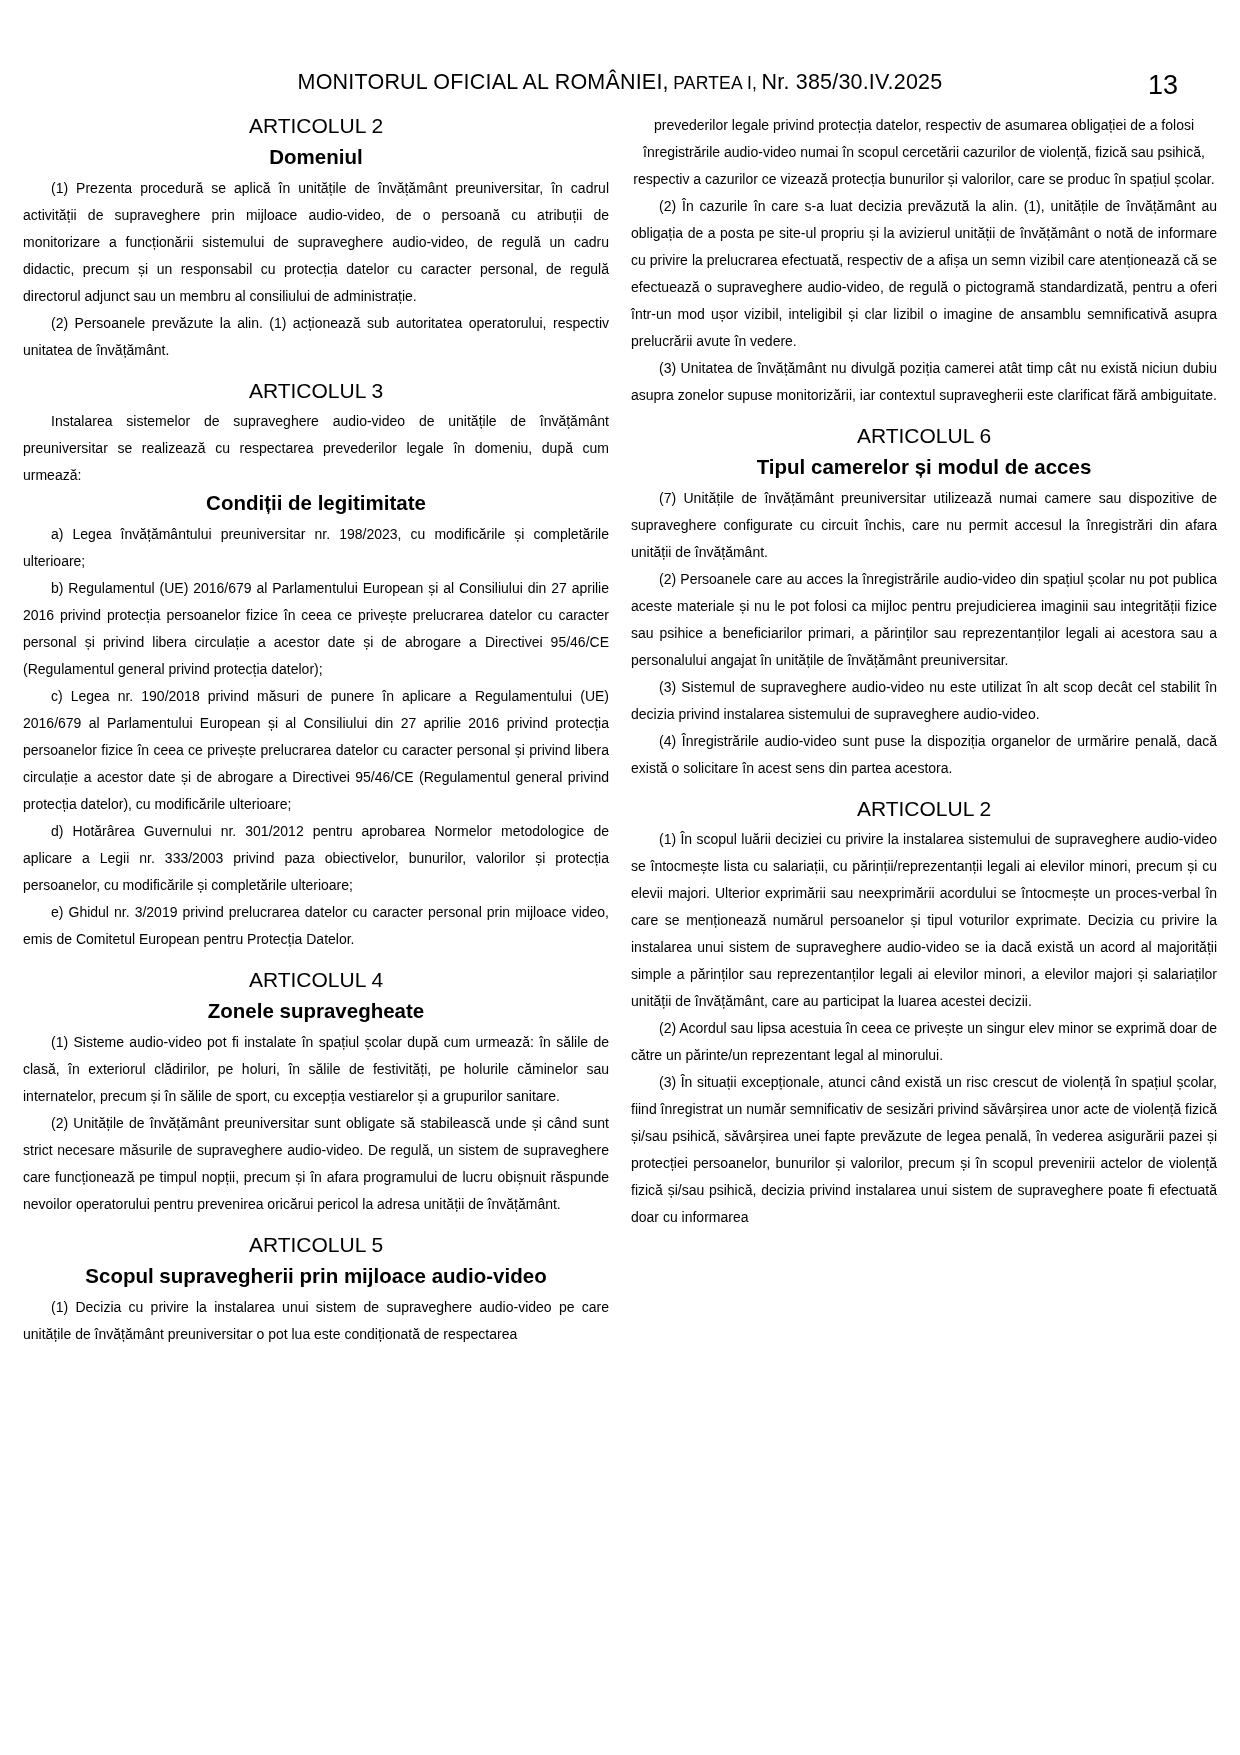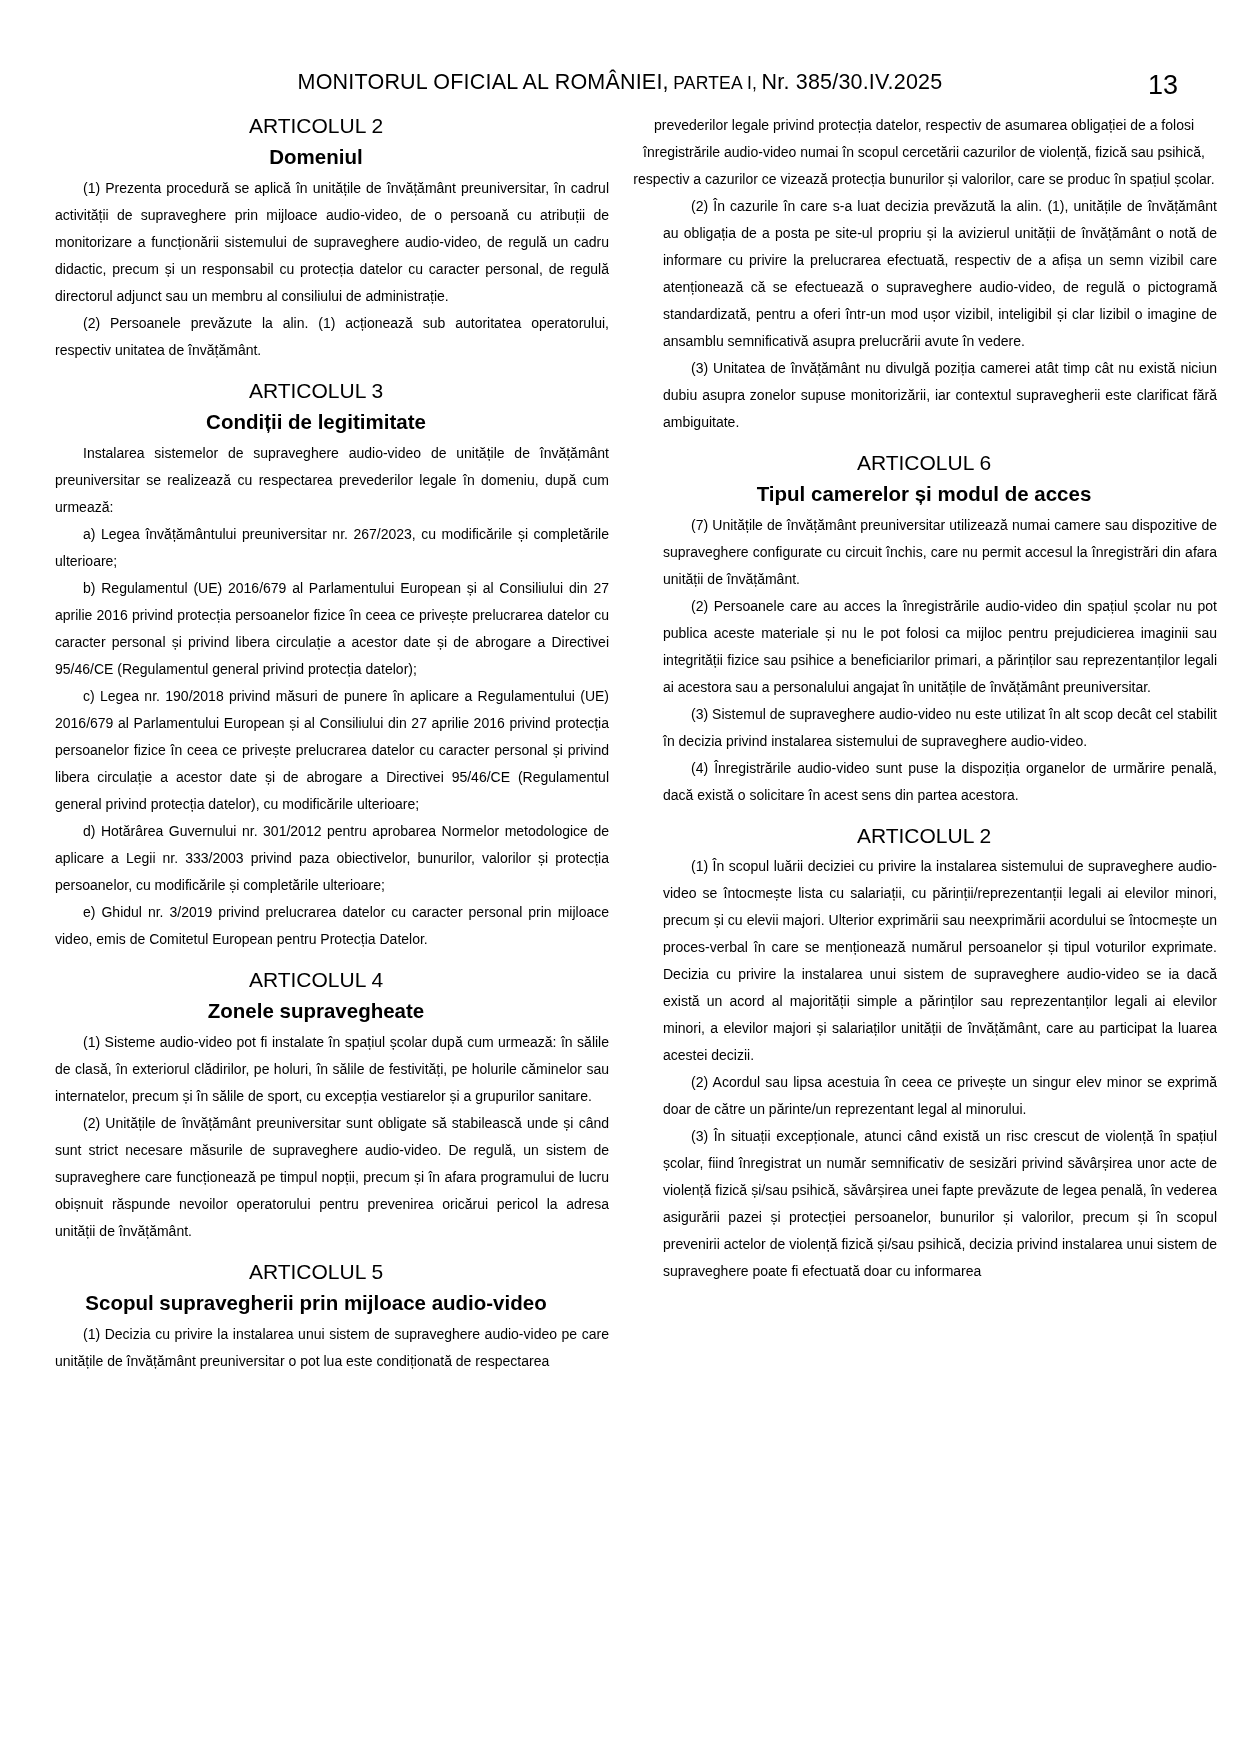--- a/index.html
+++ b/index.html
@@ -56,21 +56,21 @@
     width: 586px;
     flex: 0 0 586px;
   }
 
   .block {
     font-size: 14px;
     line-height: 27px;
     margin: 0;
     text-align: justify;
   }
-  .paragraph        { text-indent: 28px; margin-left: 32px; }
+  .paragraph        { text-indent: 28px; }
   .paragraph-cont   { text-indent: 0; }
   .article-number {
     text-align: center;
     text-indent: 0;
     margin-top: 13px;
     margin-bottom: 4px;
     font-size: 21px;
   }
   .article-title {
     text-align: center;
@@ -93,23 +93,23 @@
   <div class="page-number">13</div>
 </header>
 
 <main class="columns">
   <div class="column">
       <div class="block article-number">ARTICOLUL 2</div>
       <div class="block article-title">Domeniul</div>
       <div class="block paragraph">(1) Prezenta procedură se aplică în unitățile de învățământ preuniversitar, în cadrul activității de supraveghere prin mijloace audio-video, de o persoană cu atribuții de monitorizare a funcționării sistemului de supraveghere audio-video, de regulă un cadru didactic, precum și un responsabil cu protecția datelor cu caracter personal, de regulă directorul adjunct sau un membru al consiliului de administrație.</div>
       <div class="block paragraph">(2) Persoanele prevăzute la alin. (1) acționează sub autoritatea operatorului, respectiv unitatea de învățământ.</div>
       <div class="block article-number">ARTICOLUL 3</div>
+      <div class="block paragraph">Instalarea sistemelor de supraveghere audio-video de unitățile de învățământ preuniversitar se realizează cu respectarea prevederilor legale în domeniu, după cum urmează:</div>
       <div class="block article-title">Condiții de legitimitate</div>
-      <div class="block paragraph">Instalarea sistemelor de supraveghere audio-video de unitățile de învățământ preuniversitar se realizează cu respectarea prevederilor legale în domeniu, după cum urmează:</div>
-      <div class="block paragraph">a) Legea învățământului preuniversitar nr. 267/2023, cu modificările și completările ulterioare;</div>
+      <div class="block paragraph">a) Legea învățământului preuniversitar nr. 198/2023, cu modificările și completările ulterioare;</div>
       <div class="block paragraph">b) Regulamentul (UE) 2016/679 al Parlamentului European și al Consiliului din 27 aprilie 2016 privind protecția persoanelor fizice în ceea ce privește prelucrarea datelor cu caracter personal și privind libera circulație a acestor date și de abrogare a Directivei 95/46/CE (Regulamentul general privind protecția datelor);</div>
       <div class="block paragraph">c) Legea nr. 190/2018 privind măsuri de punere în aplicare a Regulamentului (UE) 2016/679 al Parlamentului European și al Consiliului din 27 aprilie 2016 privind protecția persoanelor fizice în ceea ce privește prelucrarea datelor cu caracter personal și privind libera circulație a acestor date și de abrogare a Directivei 95/46/CE (Regulamentul general privind protecția datelor), cu modificările ulterioare;</div>
       <div class="block paragraph">d) Hotărârea Guvernului nr. 301/2012 pentru aprobarea Normelor metodologice de aplicare a Legii nr. 333/2003 privind paza obiectivelor, bunurilor, valorilor și protecția persoanelor, cu modificările și completările ulterioare;</div>
       <div class="block paragraph">e) Ghidul nr. 3/2019 privind prelucrarea datelor cu caracter personal prin mijloace video, emis de Comitetul European pentru Protecția Datelor.</div>
       <div class="block article-number">ARTICOLUL 4</div>
       <div class="block article-title">Zonele supravegheate</div>
       <div class="block paragraph">(1) Sisteme audio-video pot fi instalate în spațiul școlar după cum urmează: în sălile de clasă, în exteriorul clădirilor, pe holuri, în sălile de festivități, pe holurile căminelor sau internatelor, precum și în sălile de sport, cu excepția vestiarelor și a grupurilor sanitare.</div>
       <div class="block paragraph">(2) Unitățile de învățământ preuniversitar sunt obligate să stabilească unde și când sunt strict necesare măsurile de supraveghere audio-video. De regulă, un sistem de supraveghere care funcționează pe timpul nopții, precum și în afara programului de lucru obișnuit răspunde nevoilor operatorului pentru prevenirea oricărui pericol la adresa unității de învățământ.</div>
       <div class="block article-number">ARTICOLUL 5</div>
       <div class="block article-title">Scopul supravegherii prin mijloace audio-video</div>

